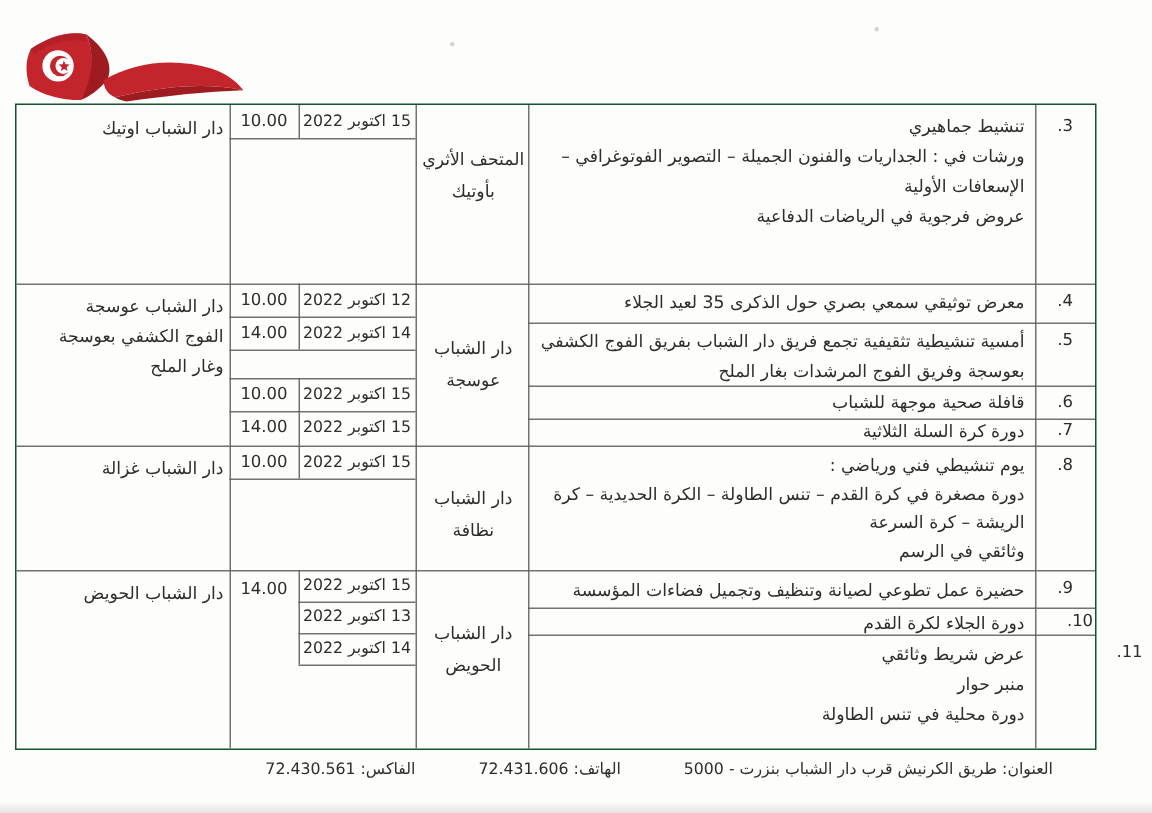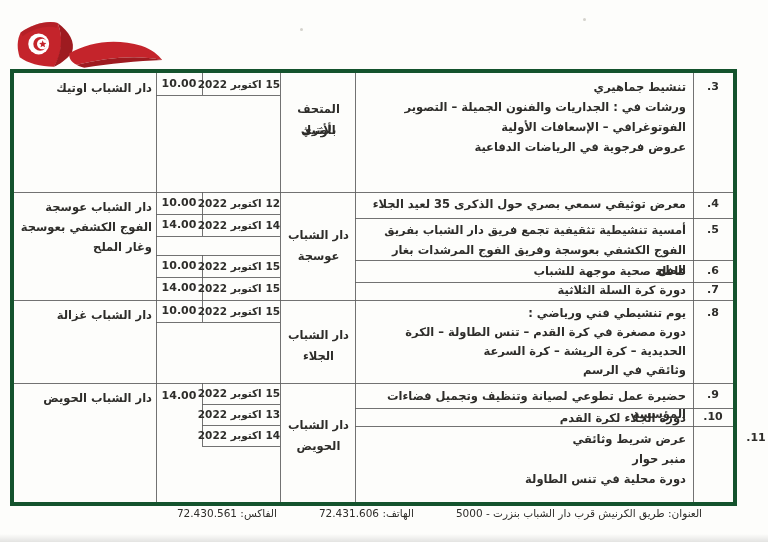--- a/index.html
+++ b/index.html
@@ -7,21 +7,21 @@
     position:relative; width:768px; height:542px;
     background:#fdfdfb; overflow:hidden;
     font-family:"DejaVu Sans", sans-serif;
     color:#2e2d2a;
   }
   .scan-edge{position:absolute;left:0;right:0;bottom:0;height:8px;
     background:linear-gradient(rgba(0,0,0,0),rgba(0,0,0,0.10));}
   .speck{position:absolute;width:3px;height:3px;border-radius:50%;background:#b9b5ae;opacity:.6;}
   .flag{position:absolute;left:14px;top:16px;}
   .tbl{position:absolute;left:10px;top:69px;width:719px;height:429px;
-    border:4px solid #14532d;font-weight:bold;}
+    border:1px solid #14532d;}
   .v,.h{position:absolute;background:#5f5f5f;opacity:.88;}
   .v{width:1px;}
   .h{height:1px;}
   .t{position:absolute;direction:rtl;text-align:right;font-size:11.5px;line-height:20px;}
   .c{text-align:center;}
   .date{font-size:10.5px;white-space:nowrap;letter-spacing:-0.2px;}
   .time{font-size:11px;}
   .num{text-align:center;font-size:11px;}
   .lh18{line-height:18px;} .lh19{line-height:19px;} .lh21{line-height:21px;}
   .footer{position:absolute;top:507px;right:66px;left:130px;
@@ -110,21 +110,21 @@
     <div class="t lh18" style="left:346px;top:208px;width:326px;">دورة كرة السلة الثلاثية</div>
     <div class="t num" style="left:679px;top:121px;width:40px;">4.</div>
     <div class="t num" style="left:679px;top:147px;width:40px;">5.</div>
     <div class="t num lh18" style="left:679px;top:189px;width:40px;">6.</div>
     <div class="t num lh18" style="left:679px;top:208px;width:40px;">7.</div>
 
     <div class="t" style="left:4px;top:232px;width:134px;">دار الشباب غزالة</div>
     <div class="t c time" style="left:142px;top:227px;width:46px;line-height:22px;">10.00</div>
     <div class="t c date" style="left:188px;top:227px;width:78px;line-height:22px;">15 اكتوبر 2022</div>
     <div class="t c lh21" style="left:268px;top:252px;width:73px;">دار الشباب</div>
-    <div class="t c lh21" style="left:268px;top:273px;width:73px;">الجلاء</div>
+    <div class="t c lh21" style="left:268px;top:273px;width:73px;">نظافة</div>
     <div class="t lh19" style="left:346px;top:231px;width:326px;">
       <div>يوم تنشيطي فني ورياضي :</div>
       <div>دورة مصغرة في كرة القدم – تنس الطاولة – الكرة الحديدية – كرة الريشة – كرة السرعة</div>
       <div>وثائقي في الرسم</div>
     </div>
     <div class="t num" style="left:679px;top:230px;width:40px;">8.</div>
 
     <div class="t" style="left:4px;top:315px;width:134px;">دار الشباب الحويض</div>
     <div class="t c time" style="left:142px;top:312px;width:46px;line-height:22px;">14.00</div>
     <div class="t c date" style="left:188px;top:310px;width:78px;line-height:21px;">15 اكتوبر 2022</div>
@@ -133,21 +133,21 @@
     <div class="t c lh21" style="left:268px;top:342px;width:73px;">دار الشباب</div>
     <div class="t c lh21" style="left:268px;top:363px;width:73px;">الحويض</div>
     <div class="t lh18" style="left:346px;top:314px;width:326px;">حضيرة عمل تطوعي لصيانة وتنظيف وتجميل فضاءات المؤسسة</div>
     <div class="t lh18" style="left:346px;top:336px;width:326px;">دورة الجلاء لكرة القدم</div>
     <div class="t" style="left:346px;top:356px;width:326px;">
       <div>عرض شريط وثائقي</div>
       <div>منبر حوار</div>
       <div>دورة محلية في تنس الطاولة</div>
     </div>
     <div class="t num lh18" style="left:679px;top:313px;width:40px;">9.</div>
-    <div class="t num lh18" style="left:679px;top:335px;width:40px;">10.</div>
+    <div class="t num lh18" style="left:679px;top:335px;width:40px;padding-left:10px;">10.</div>
     <div class="t num lh18" style="left:679px;top:356px;width:40px;padding-left:43px;">11.</div>
 
   </div>
 
   <div class="footer">
     <span>العنوان: طريق الكرنيش قرب دار الشباب بنزرت - 5000</span>
     <span>الهاتف: 72.431.606</span>
     <span>الفاكس: 72.430.561</span>
   </div>
 

